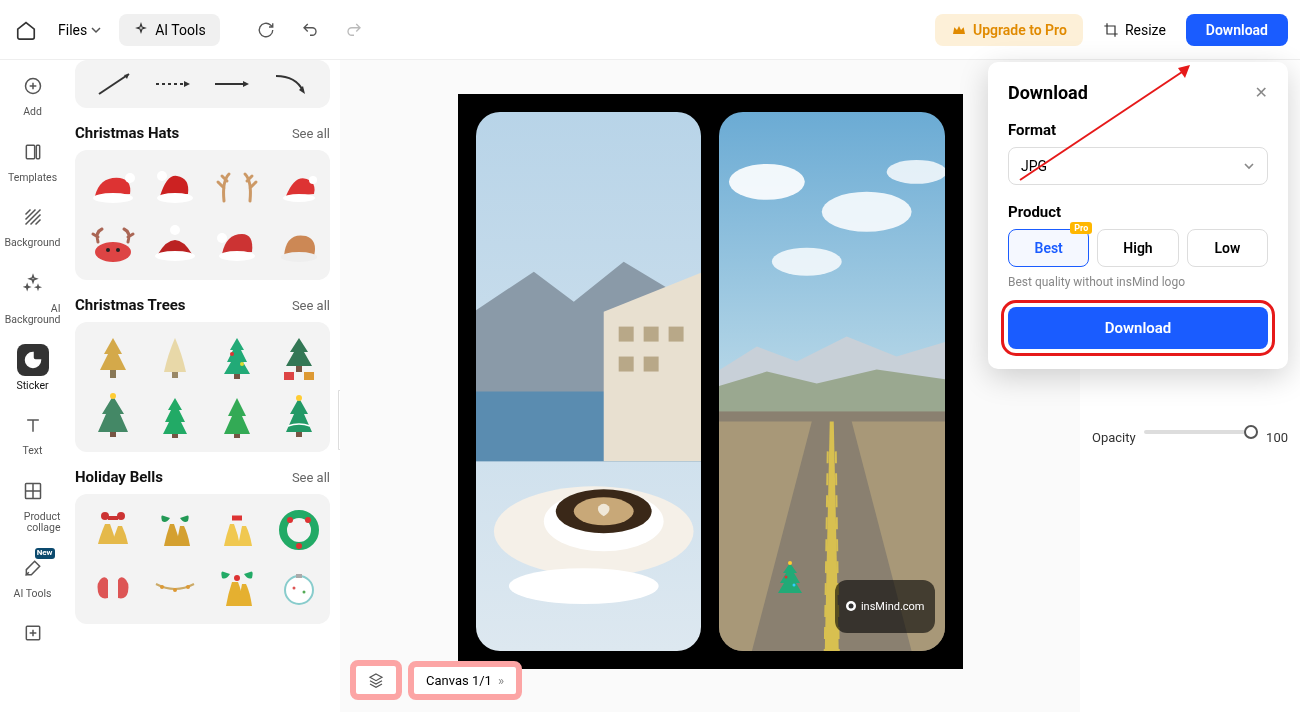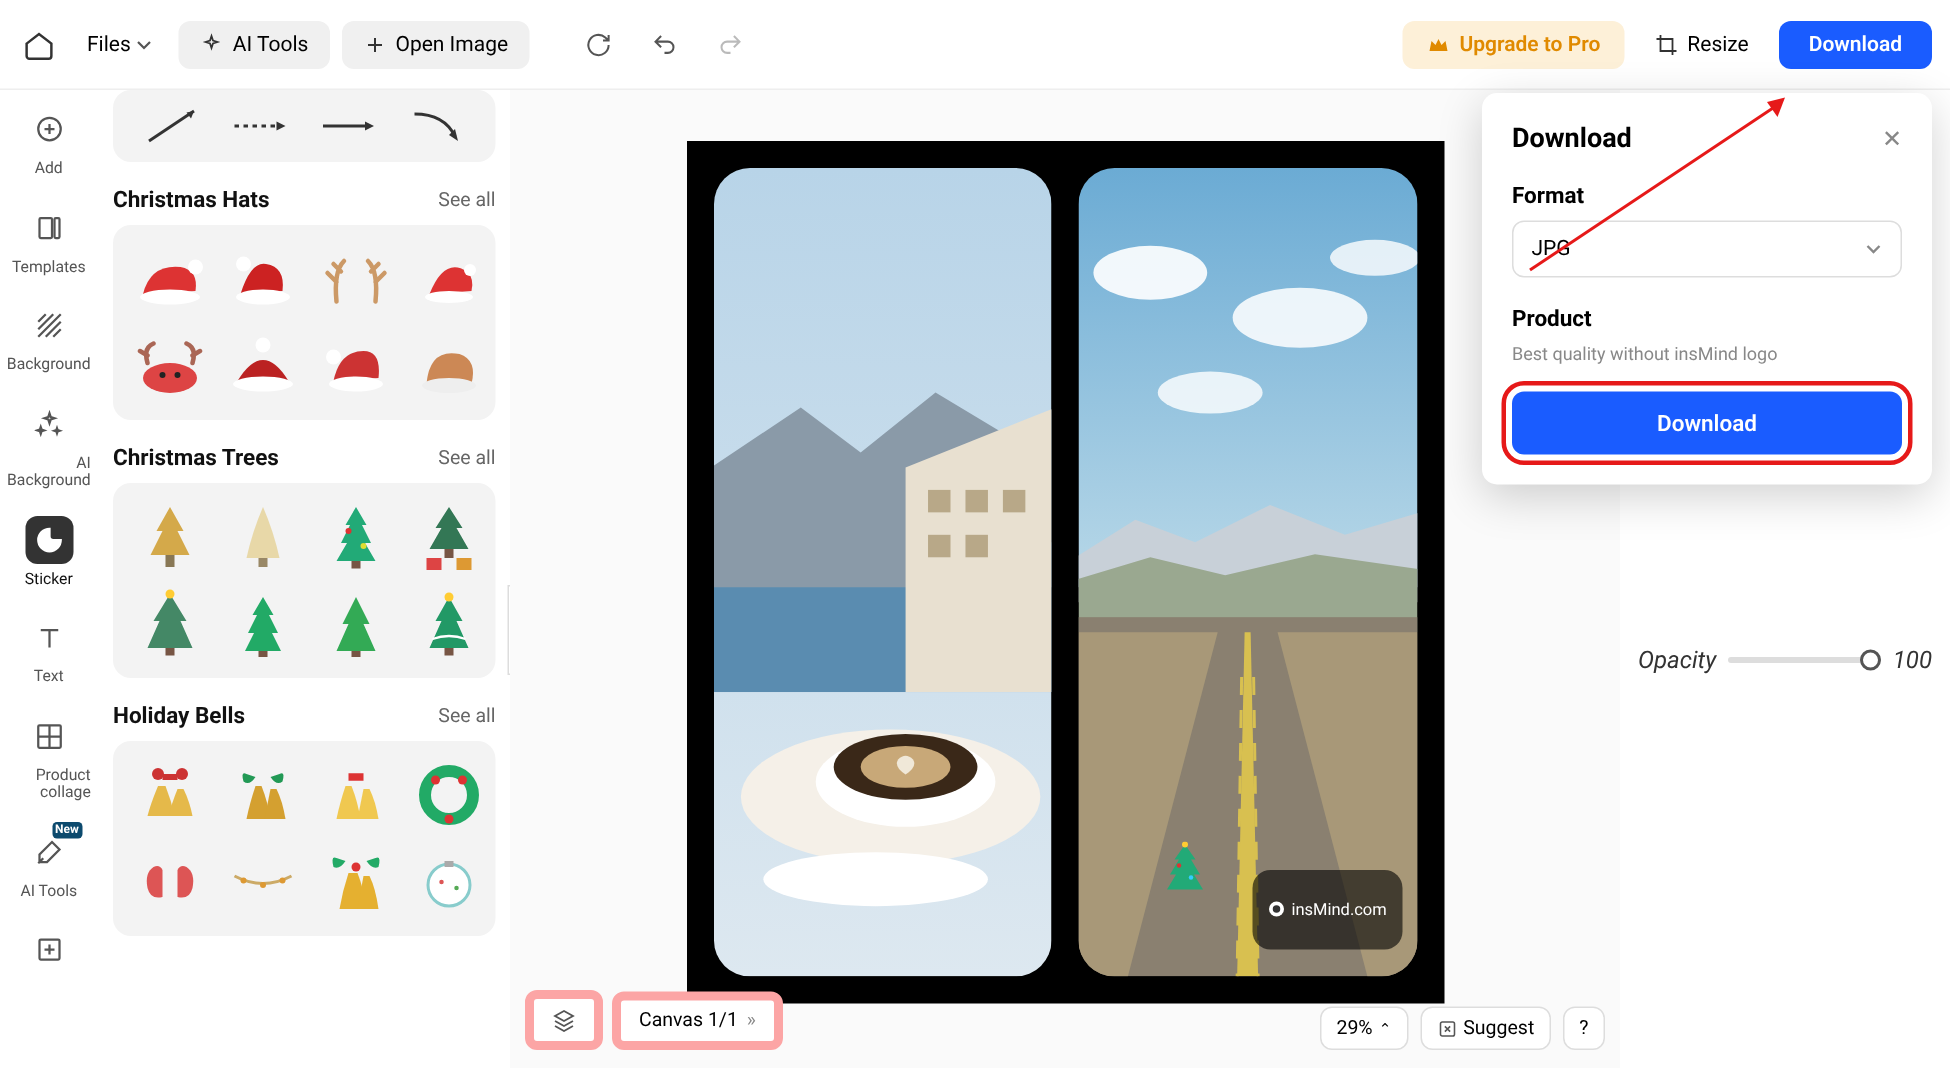--- a/index.html
+++ b/index.html
@@ -47,21 +47,21 @@
 .watermark { position: absolute; bottom: 18px; right: 10px; background: rgba(0,0,0,.6); color: #fff; font-size: 11px; padding: 20px 10px; border-radius: 12px; display: flex; align-items: center; gap: 4px; }
 
 
 .canvas-bottom-left { position: absolute; left: 10px; bottom: 12px; display: flex; align-items: center; gap: 6px; }
 .canvas-pill { display: flex; align-items: center; gap: 6px; padding: 6px 12px; background: #fff; border: 6px solid #fca5a5; border-radius: 8px; font-size: 13px; cursor: pointer; }
 .canvas-bottom-right { position: absolute; right: 10px; bottom: 12px; display: flex; align-items: center; gap: 8px; }
 .small-pill { padding: 6px 10px; background: #fff; border: 1px solid #ddd; border-radius: 8px; font-size: 13px; cursor: pointer; display: flex; align-items: center; gap: 4px; }
 
 
 .right-panel { width: 220px; padding: 18px 12px; position: relative; }
-.opacity-row { position: absolute; top: 370px; left: 0; right: 0; padding: 0 12px; display: flex; align-items: center; gap: 8px; font-size: 16px; color: #333; font-style: italic; }
+.opacity-row { position: absolute; top: 370px; left: 0; right: 0; padding: 0 12px; display: flex; gap: 8px; font-size: 13px; color: #333; }
 .slider { flex: 1; height: 4px; background: #ddd; border-radius: 2px; position: relative; }
 .slider-thumb { position: absolute; right: 0; top: -5px; width: 14px; height: 14px; border: 2px solid #555; background: #fff; border-radius: 50%; }
 
 
 .download-popover { position: absolute; top: 62px; right: 12px; width: 300px; background: #fff; border-radius: 10px; box-shadow: 0 8px 30px rgba(0,0,0,.18); padding: 20px; z-index: 50; }
 .pop-head { display: flex; justify-content: space-between; align-items: center; margin-bottom: 18px; }
 .pop-title { font-size: 18px; font-weight: 700; }
 .pop-close { cursor: pointer; color: #888; font-size: 16px; }
 .pop-label { font-size: 15px; font-weight: 700; margin-bottom: 8px; }
 .format-select { width: 100%; padding: 10px 12px; border: 1px solid #ddd; border-radius: 8px; font-size: 14px; display: flex; justify-content: space-between; align-items: center; cursor: pointer; margin-bottom: 18px; }
@@ -90,26 +90,20 @@
     <span>Files</span>
     <svg width="10" height="10" viewBox="0 0 10 10">
         <path d="M1 3l4 4 4-4" fill="none" stroke="#555" stroke-width="1.5"></path>
       </svg>
   </div>
   <div class="pillbtn">
     <svg width="16" height="16" viewBox="0 0 24 24" fill="none" stroke="#333" stroke-width="1.8">
         <path d="M12 3l1.5 4.5L18 9l-4.5 1.5L12 15l-1.5-4.5L6 9l4.5-1.5z"></path>
       </svg>
     <span>AI Tools</span>
-  </div>
-  <div class="pillbtn">
-    <svg width="16" height="16" viewBox="0 0 24 24" fill="none" stroke="#333" stroke-width="2">
-        <path d="M12 5v14M5 12h14"></path>
-      </svg>
-    <span>Open Image</span>
   </div>
   <div style="width:12px"></div>
   <div class="iconbtn">
     <svg width="18" height="18" viewBox="0 0 24 24" fill="none" stroke="#555" stroke-width="1.8">
         <path d="M21 12a9 9 0 1 1-3-6.7L21 8M21 3v5h-5"></path>
       </svg>
   </div>
   <div class="iconbtn">
     <svg width="18" height="18" viewBox="0 0 24 24" fill="none" stroke="#555" stroke-width="1.8">
         <path d="M9 14L4 9l5-5M4 9h11a5 5 0 0 1 0 10h-3"></path>
@@ -516,34 +510,20 @@
       <div class="canvas-pill">
         <svg width="16" height="16" viewBox="0 0 24 24" fill="none" stroke="#555" stroke-width="1.8">
             <path d="M12 3l9 5-9 5-9-5zM3 13l9 5 9-5M3 18l9 5 9-5"></path>
           </svg>
       </div>
       <div class="canvas-pill">
         <span>Canvas 1/1</span>
         <span style="color:#888">»</span>
       </div>
     </div>
-    <div class="canvas-bottom-right">
-      <div class="small-pill">
-        <span>29%</span>
-        <span style="font-size:10px">⌃</span>
-      </div>
-      <div class="small-pill">
-        <svg width="14" height="14" viewBox="0 0 24 24" fill="none" stroke="#555" stroke-width="1.8">
-            <rect x="4" y="4" width="16" height="16" rx="2"></rect>
-            <path d="M9 9l6 6M15 9l-6 6"></path>
-          </svg>
-        <span>Suggest</span>
-      </div>
-      <div class="small-pill" style="padding:6px 10px">?</div>
-    </div>
   </div>
 
   <div class="right-panel">
     <div class="opacity-row">
       <span>Opacity</span>
       <div class="slider">
           <div class="slider-thumb"></div>
         </div>
       <span>100</span>
     </div>
@@ -556,20 +536,28 @@
     <div class="pop-close">✕</div>
   </div>
   <div class="pop-label">Format</div>
   <div class="format-select">
     <span>JPG</span>
     <svg width="12" height="12" viewBox="0 0 12 12">
         <path d="M2 4l4 4 4-4" fill="none" stroke="#888" stroke-width="1.6"></path>
       </svg>
   </div>
   <div class="pop-label">Product</div>
+  <div class="quality-row">
+    <div class="quality-btn active">
+      <span class="pro-tag">Pro</span>
+      <span>Best</span>
+    </div>
+    <div class="quality-btn"><span>High</span></div>
+    <div class="quality-btn"><span>Low</span></div>
+  </div>
   <div class="quality-hint">Best quality without insMind logo</div>
   <div class="pop-download">
     <span>Download</span>
   </div>
 </div>
 
 <svg class="annot-arrow" viewBox="0 0 190 130">
   <line x1="10" y1="120" x2="175" y2="10" stroke="#e61919" stroke-width="2"></line>
   <polygon points="180,5 168,8 175,18" fill="#e61919"></polygon>
 </svg>

